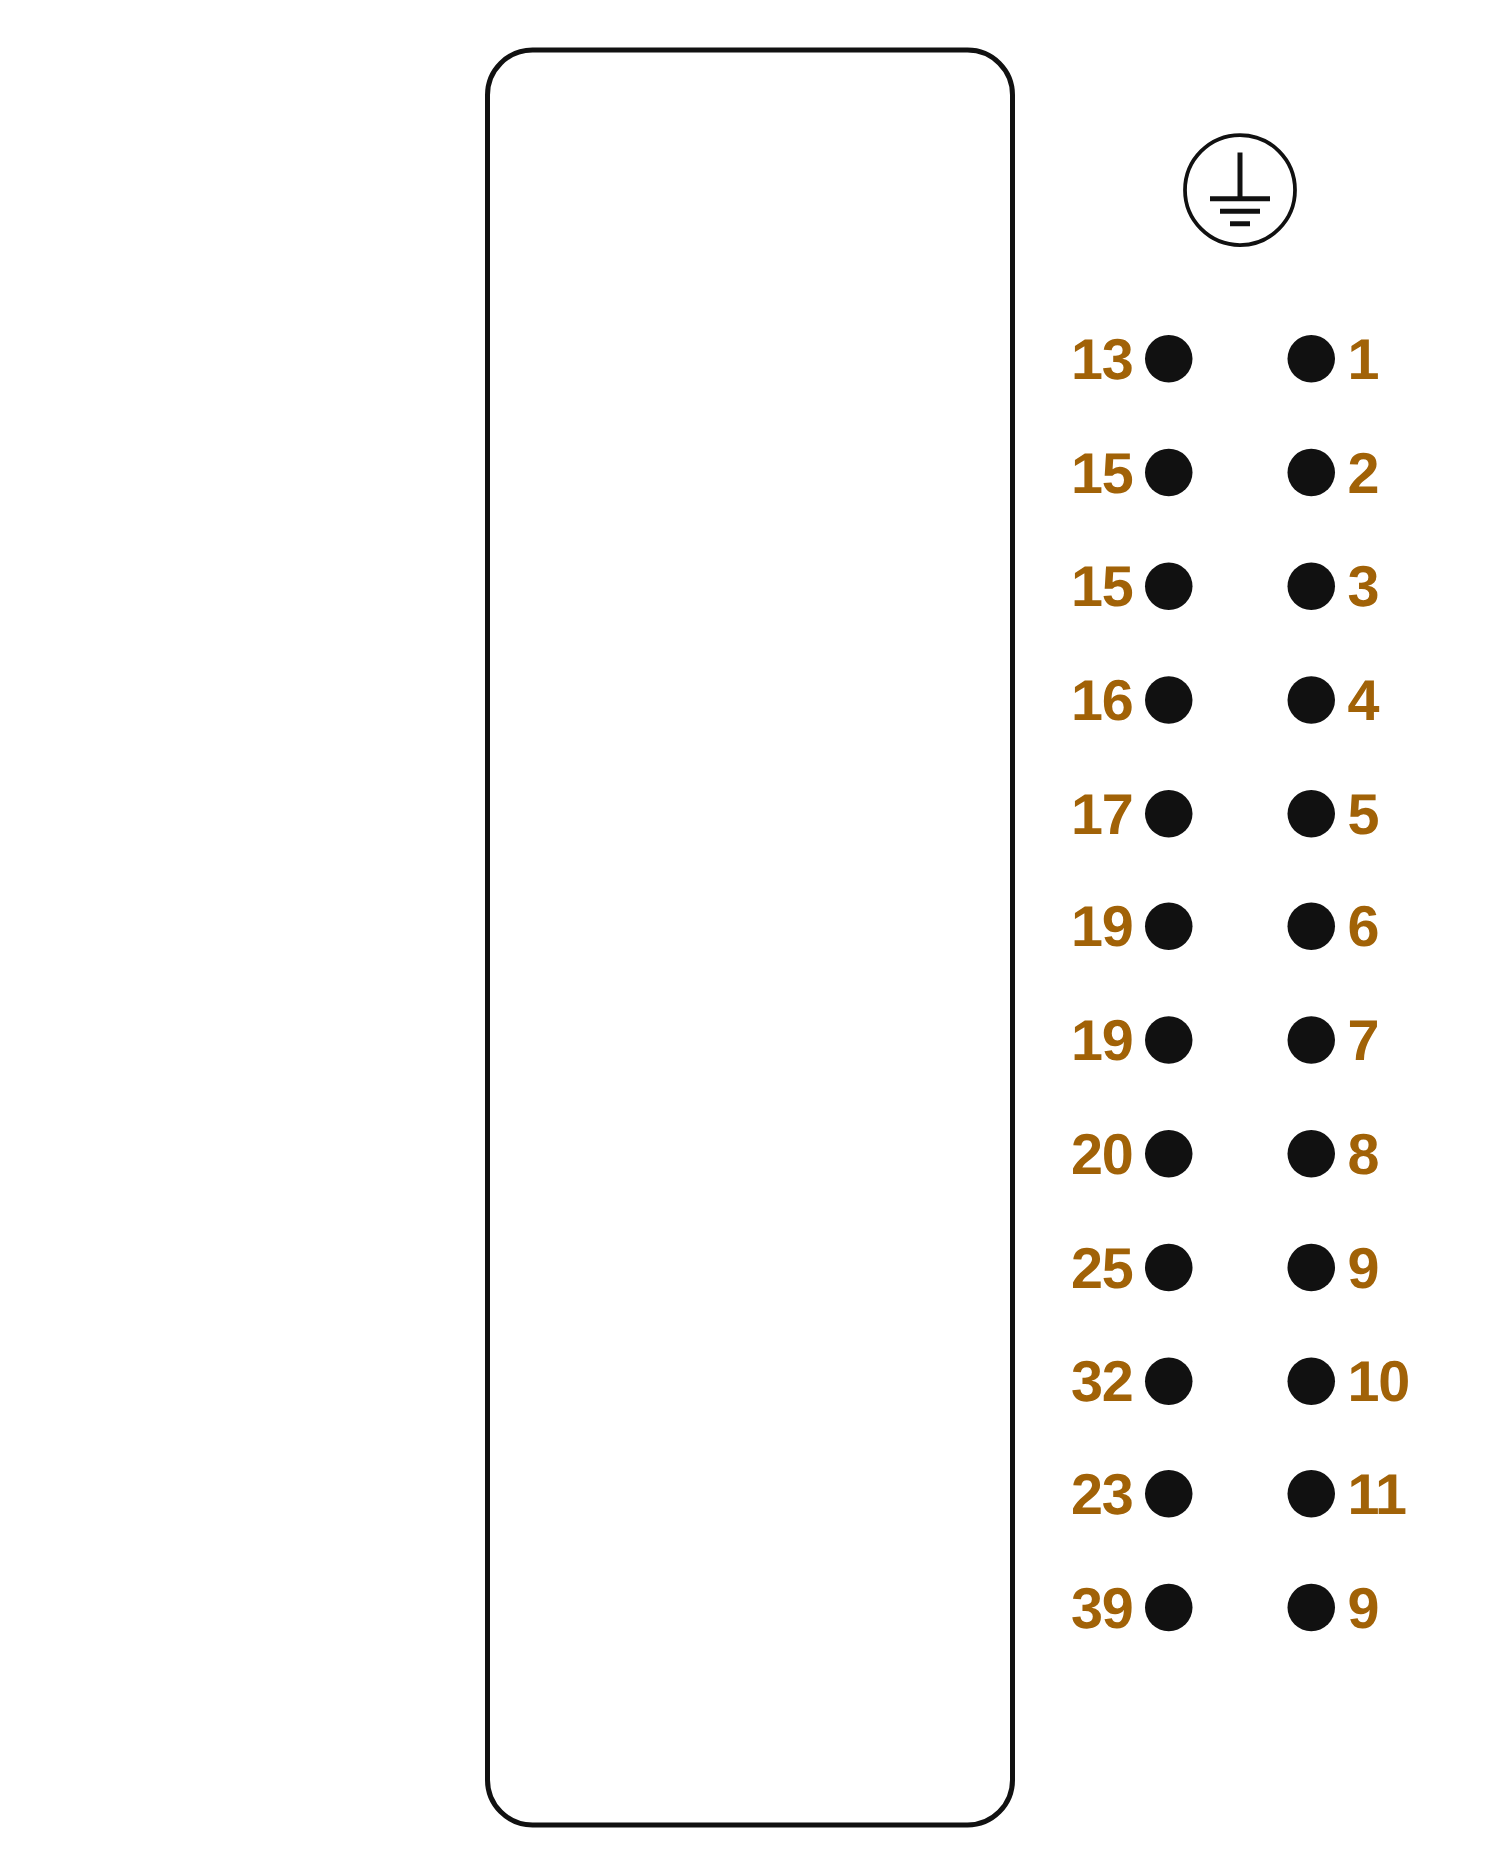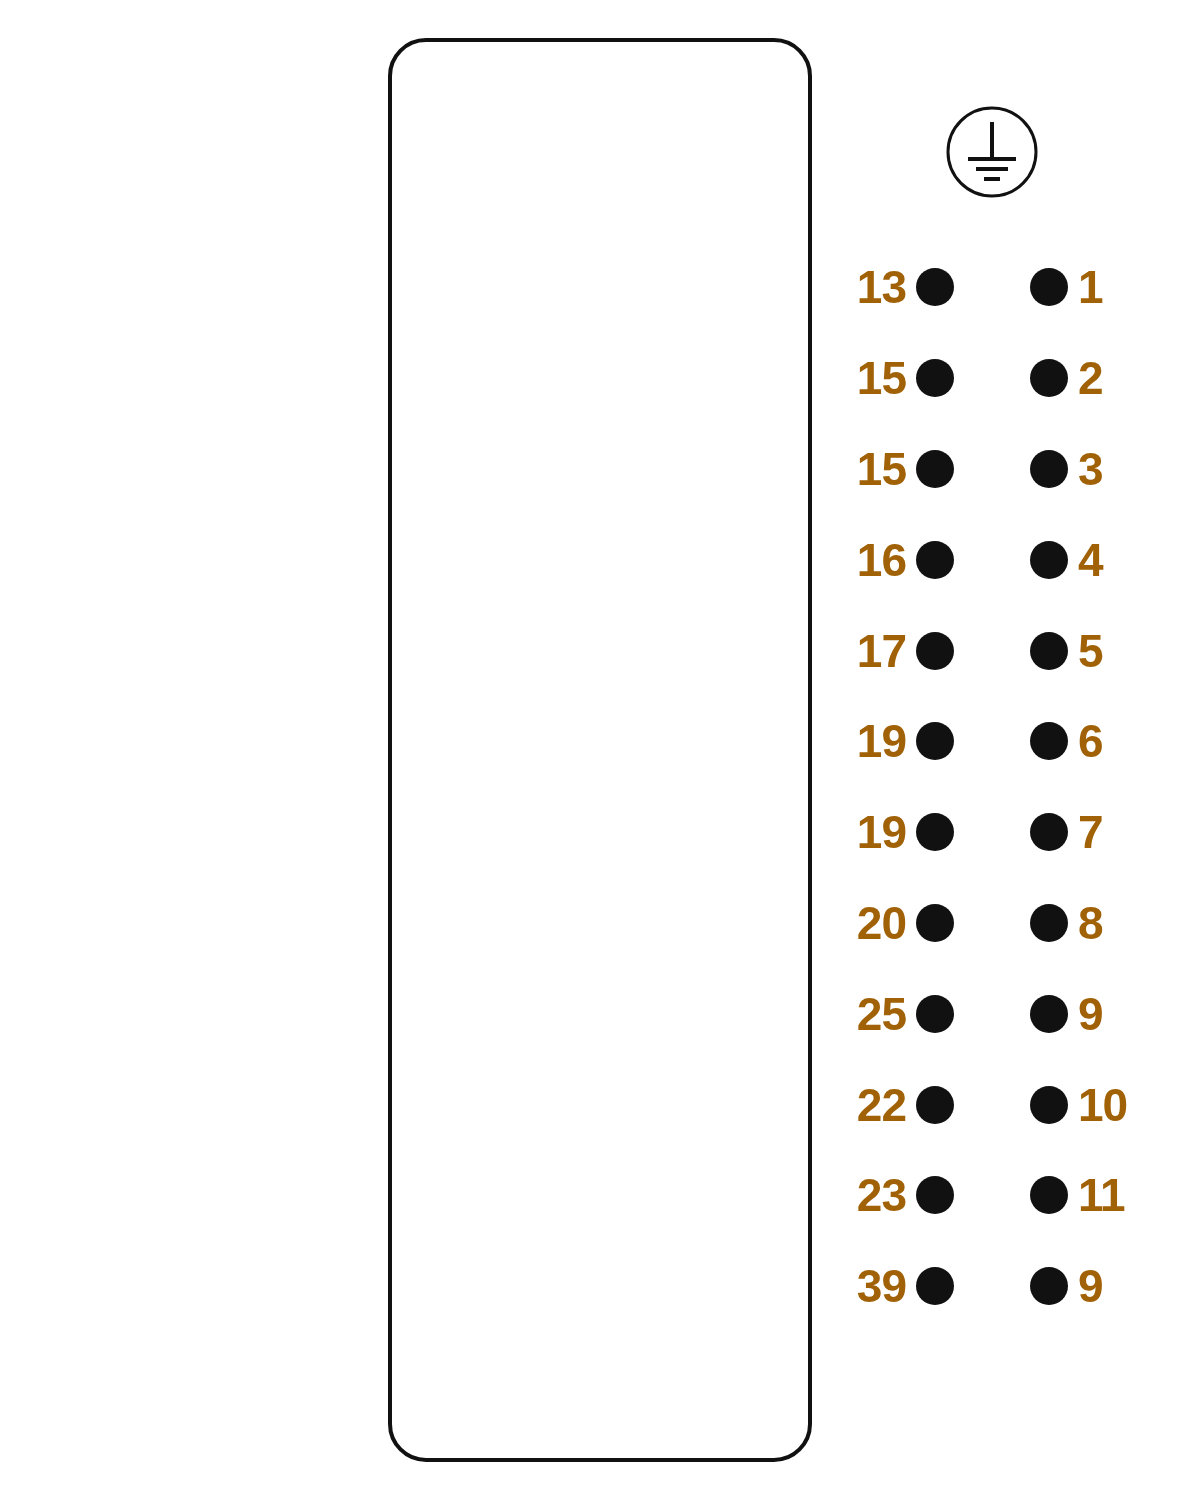--- a/index.html
+++ b/index.html
@@ -205,21 +205,21 @@
           <span class="pin-dot"></span>
         </div>
         <div class="pin-cell right">
           <span class="pin-dot"></span>
           <span class="pin-label">9</span>
         </div>
       </div>
 
       <div class="pin-row">
         <div class="pin-cell left">
-          <span class="pin-label">22</span>
+          <span class="pin-label">32</span>
           <span class="pin-dot"></span>
         </div>
         <div class="pin-cell right">
           <span class="pin-dot"></span>
           <span class="pin-label">10</span>
         </div>
       </div>
 
       <div class="pin-row">
         <div class="pin-cell left">

